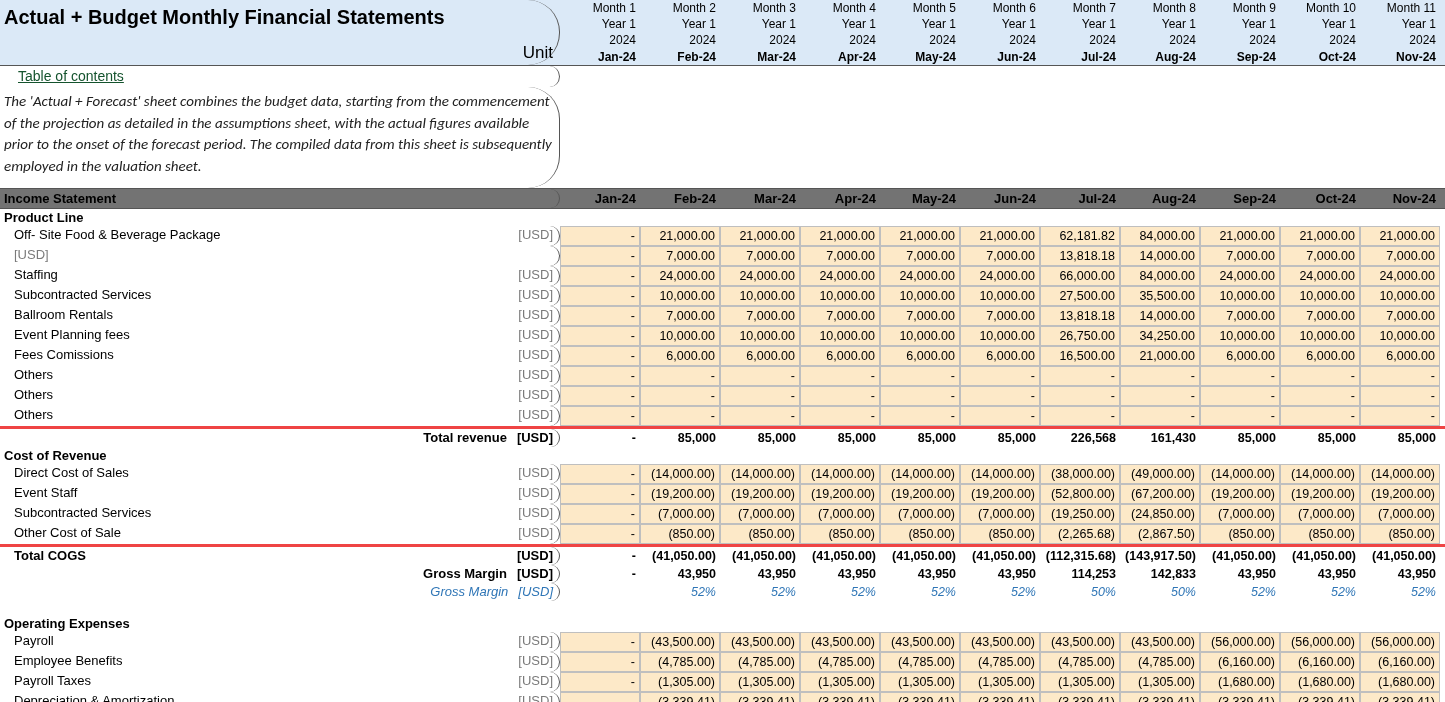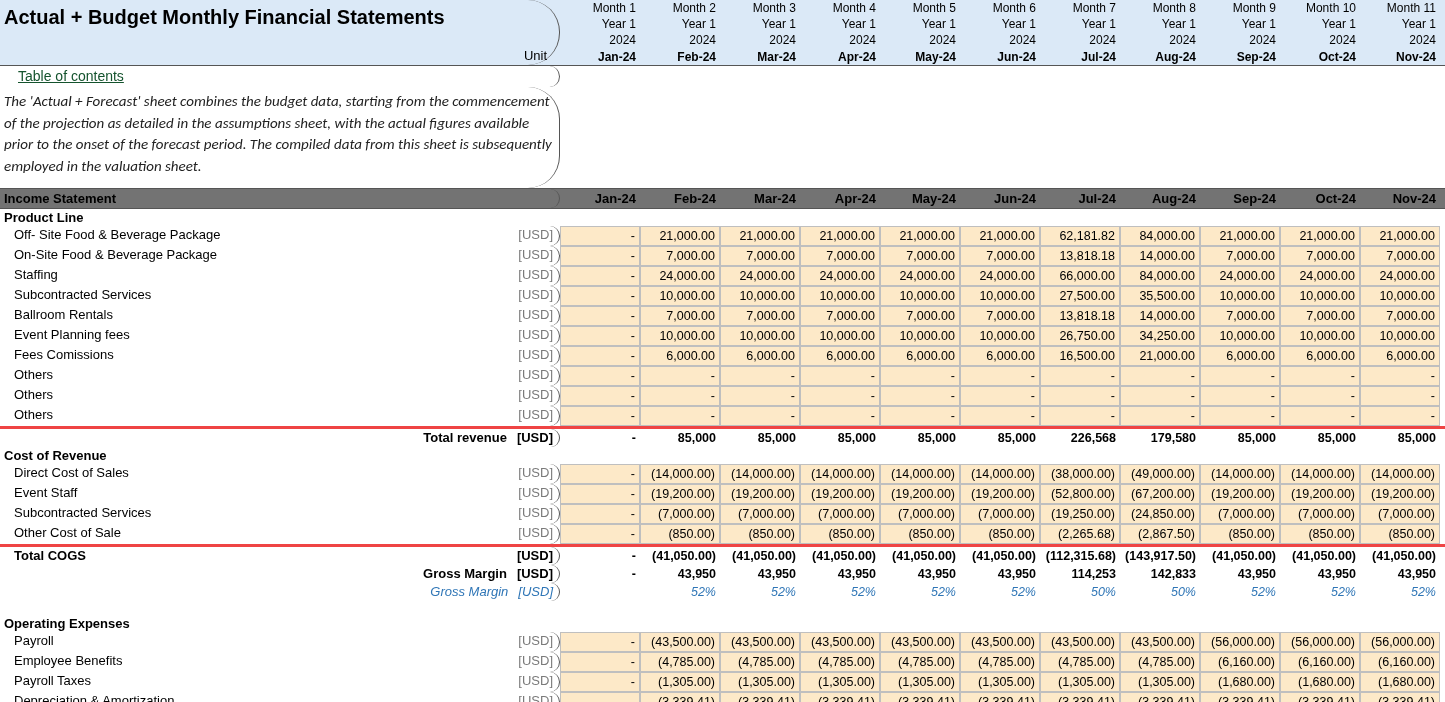--- a/index.html
+++ b/index.html
@@ -34,22 +34,22 @@
     padding-right: 4px;
   }
   .title {
     font-size: 20px;
     font-weight: bold;
     padding: 6px 4px 2px 4px;
   }
   .unit-label {
     position: absolute;
     bottom: 2px;
-    right: 12px;
-    font-size: 13px;
+    right: 6px;
+    font-size: 17px;
   }
   .hdr-line {
     font-size: 12px;
     line-height: 1.35;
   }
   .hdr-bold { font-weight: bold; }
   .toc-row {}
   .toc-link {
     color: #14532d;
     padding: 2px 4px;
@@ -260,21 +260,20 @@
         <div class="data-col">21,000.00</div>
         <div class="data-col">62,181.82</div>
         <div class="data-col">84,000.00</div>
         <div class="data-col">21,000.00</div>
         <div class="data-col">21,000.00</div>
         <div class="data-col">21,000.00</div>
       </div>
     </div>
     <div class="row shaded">
       <div class="label-col">
-        <span class="label-text">On-Site Food &amp; Beverage Package</span>
         <span class="unit">[USD]</span>
       </div>
       <div class="data-cols">
         <div class="data-col first-col">-</div>
         <div class="data-col">7,000.00</div>
         <div class="data-col">7,000.00</div>
         <div class="data-col">7,000.00</div>
         <div class="data-col">7,000.00</div>
         <div class="data-col">7,000.00</div>
         <div class="data-col">13,818.18</div>
@@ -444,21 +443,21 @@
     <span class="unit black">[USD]</span>
   </div>
   <div class="data-cols" id="total-rev-cols">
       <div class="data-col" style="font-weight: bold;">-</div>
       <div class="data-col" style="font-weight: bold;">85,000</div>
       <div class="data-col" style="font-weight: bold;">85,000</div>
       <div class="data-col" style="font-weight: bold;">85,000</div>
       <div class="data-col" style="font-weight: bold;">85,000</div>
       <div class="data-col" style="font-weight: bold;">85,000</div>
       <div class="data-col" style="font-weight: bold;">226,568</div>
-      <div class="data-col" style="font-weight: bold;">179,580</div>
+      <div class="data-col" style="font-weight: bold;">161,430</div>
       <div class="data-col" style="font-weight: bold;">85,000</div>
       <div class="data-col" style="font-weight: bold;">85,000</div>
       <div class="data-col" style="font-weight: bold;">85,000</div>
     </div>
 </div>
 
 <div class="sub-head">Cost  of Revenue</div>
 <div id="cost-lines">
     <div class="row shaded">
       <div class="label-col">

